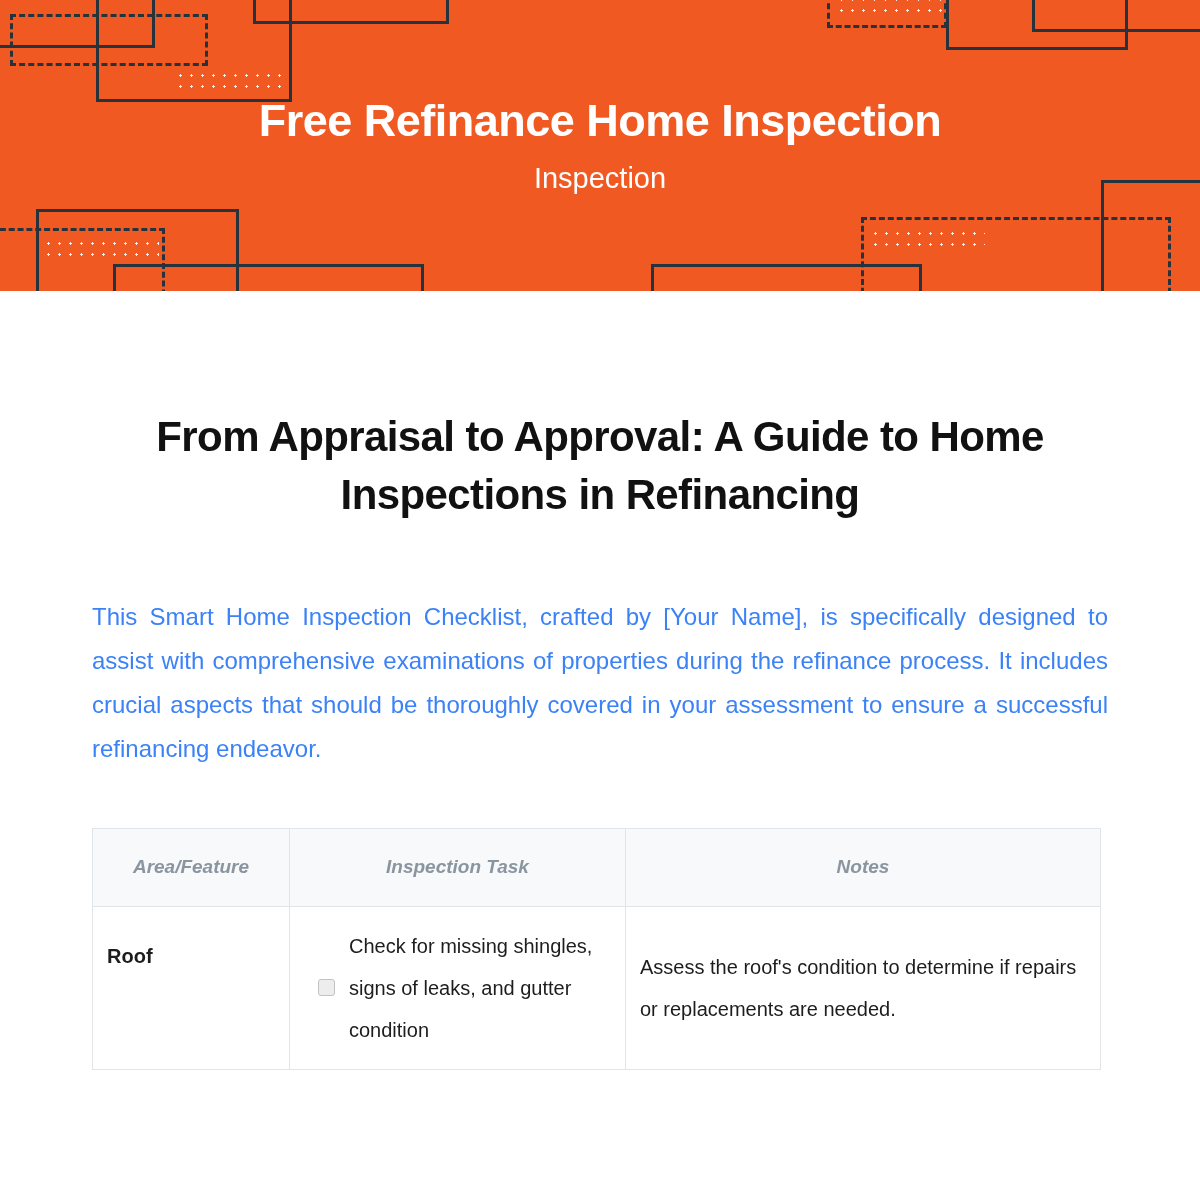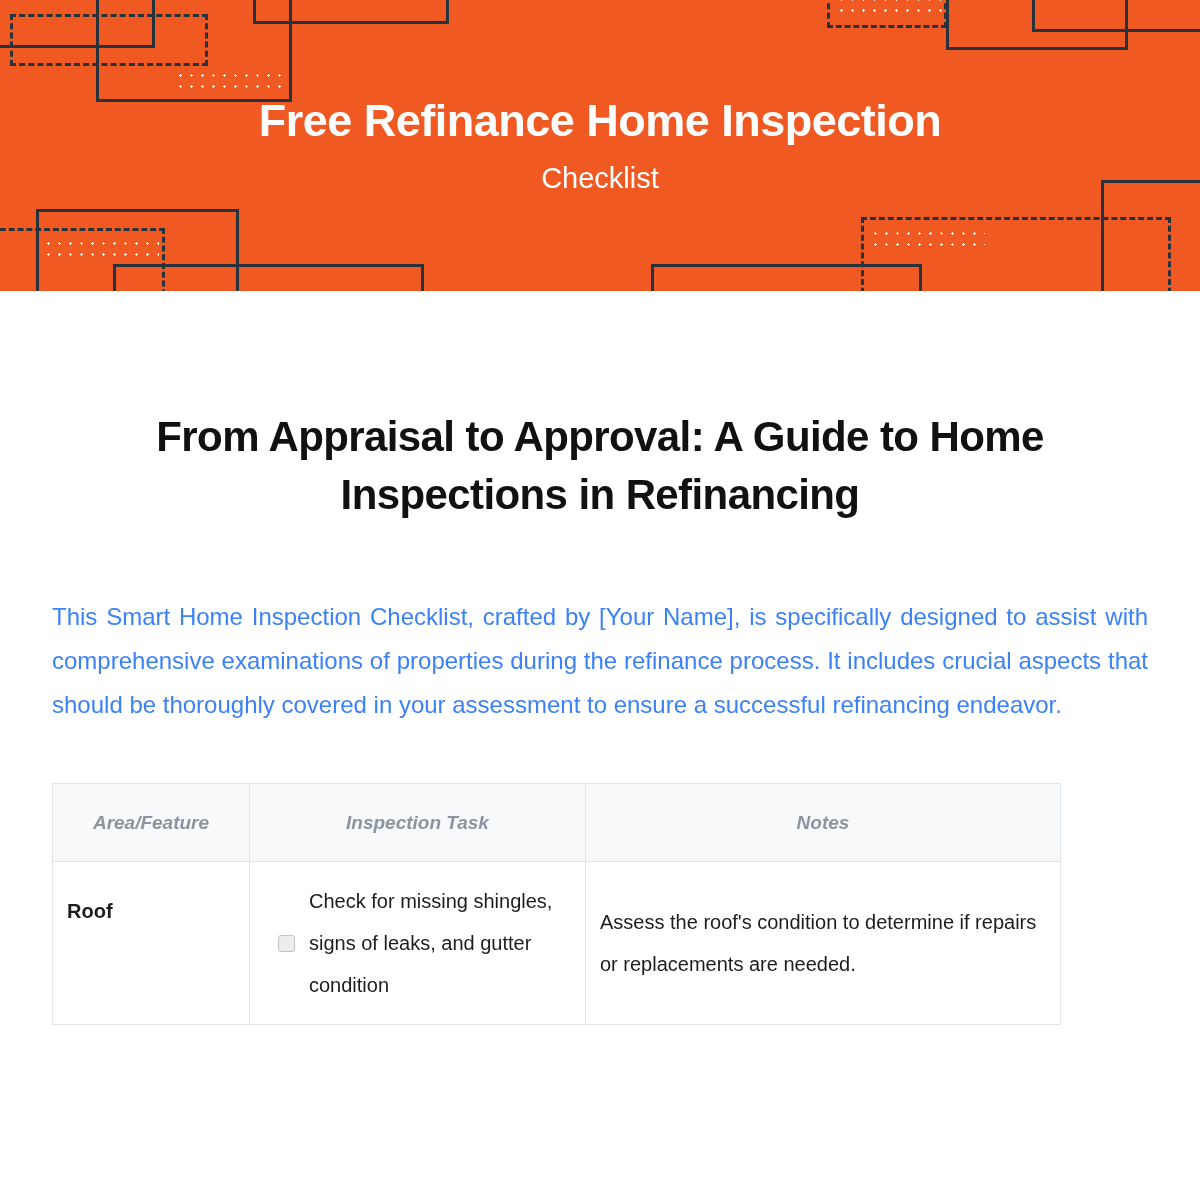--- a/index.html
+++ b/index.html
@@ -66,21 +66,21 @@
     color: #ffffff;
     font-size: 29px;
     font-weight: normal;
     margin-top: 17px;
     text-align: center;
   }
 
   
   .content {
     width: 1200px;
-    padding: 0 52px;
+    padding: 0 92px;
   }
 
   .doc-title {
     margin-top: 117px;
     font-size: 42px;
     line-height: 1.38;
     font-weight: bold;
     color: #111111;
     text-align: center;
     letter-spacing: -0.6px;
@@ -179,21 +179,21 @@
   <div class="deco dot-grid" style="left:43px; top:238px; width:116px; height:24px;"></div>
   <div class="deco rect-solid" style="left:113px; top:264px; width:311px; height:120px;"></div>
 
   <div class="deco rect-dash" style="left:861px; top:217px; width:310px; height:130px;"></div>
   <div class="deco dot-grid" style="left:870px; top:228px; width:115px; height:24px;"></div>
   <div class="deco rect-solid" style="left:651px; top:264px; width:271px; height:120px;"></div>
   <div class="deco rect-solid" style="left:1101px; top:180px; width:220px; height:160px;"></div>
 
   <div class="banner-text">
     <div class="banner-title">Free Refinance Home Inspection</div>
-    <div class="banner-subtitle">Checklist</div>
+    <div class="banner-subtitle">Inspection</div>
   </div>
 </div>
 
 <div class="content">
 
   <h1 class="doc-title">From Appraisal to Approval: A Guide to Home Inspections in Refinancing</h1>
 
   <p class="intro">This Smart Home Inspection Checklist, crafted by [Your Name], is specifically designed to assist with comprehensive examinations of properties during the refinance process. It includes crucial aspects that should be thoroughly covered in your assessment to ensure a successful refinancing endeavor.</p>
 
   <div class="tbl-wrap">

